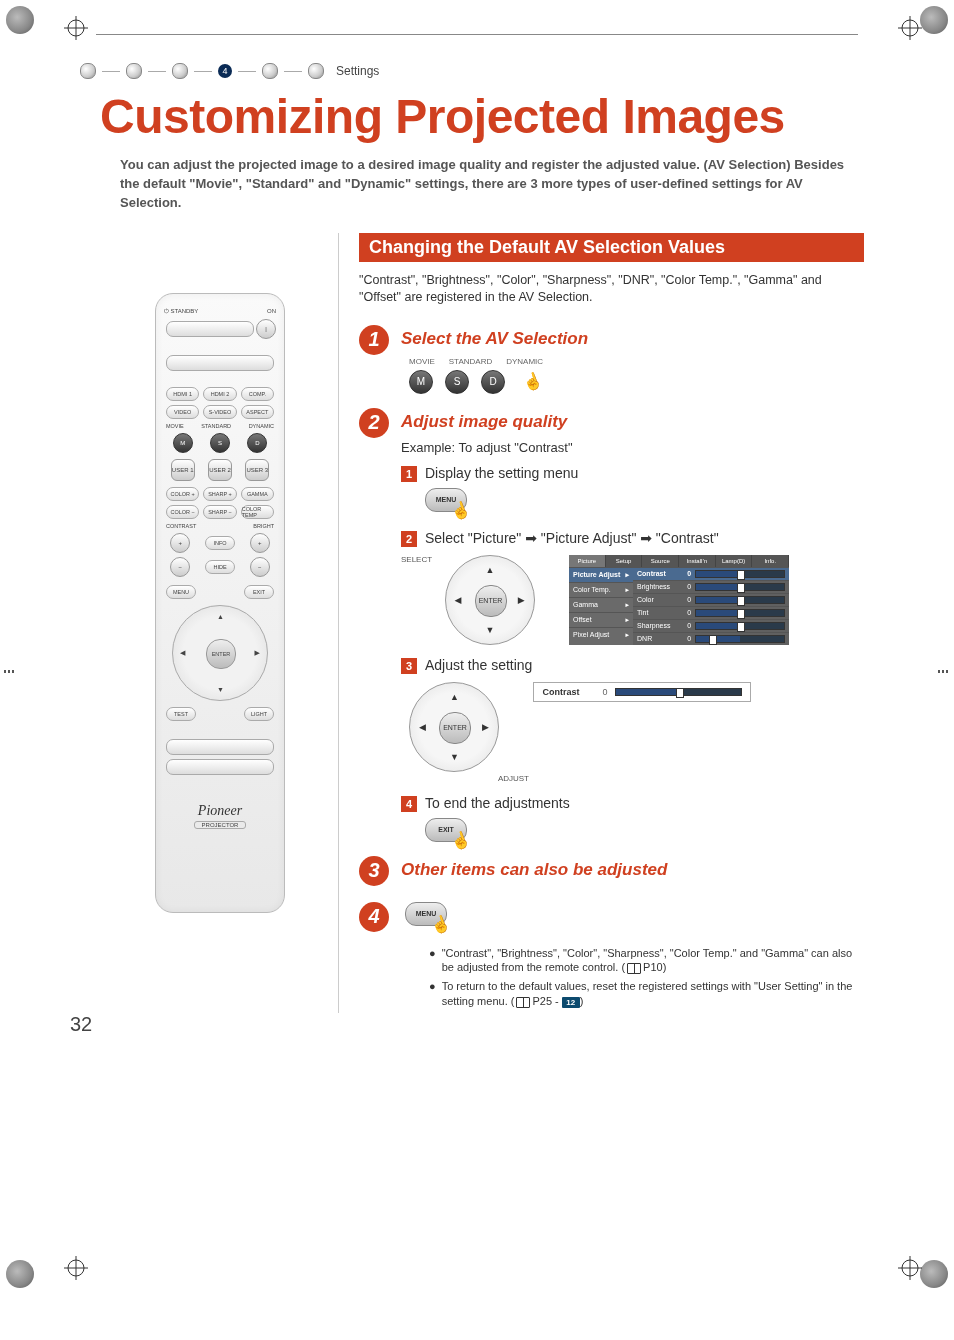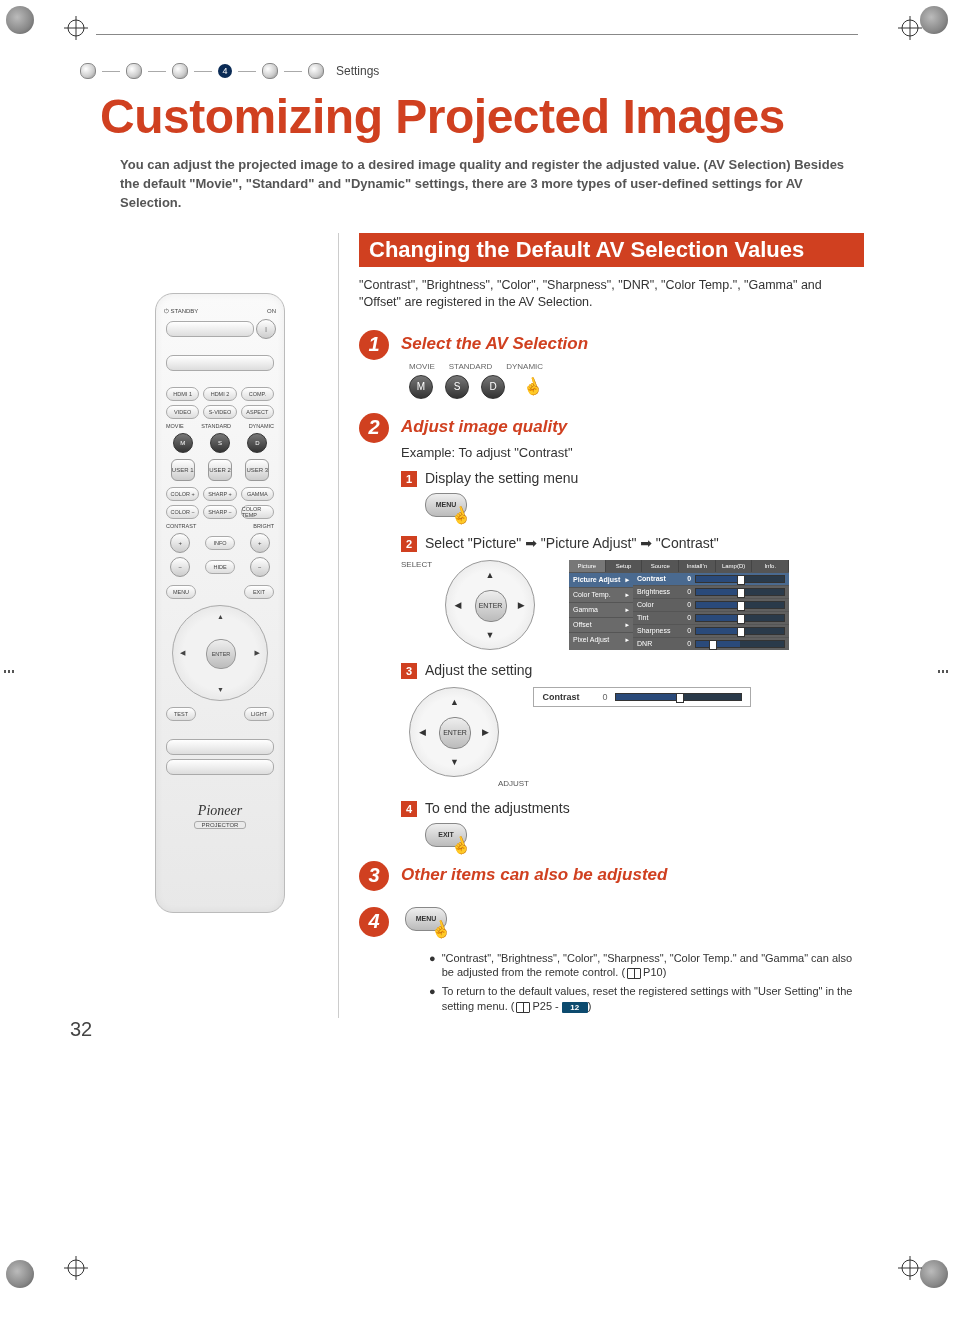--- a/index.html
+++ b/index.html
@@ -89,21 +89,21 @@
     margin-left: 60px;
     margin-right: 30px;
   }
   .left-col { width: 200px; flex-shrink: 0; }
   .right-col { flex: 1; border-left: 1px solid #ccc; padding-left: 20px; }
   .section-bar {
     background: #d04020;
     color: #fff;
     font-family: "Arial Black", Arial, sans-serif;
     font-weight: 900;
-    font-size: 22px;
+    font-size: 18px;
     padding: 4px 10px;
     margin-bottom: 10px;
   }
   .section-desc {
     font-size: 12.5px;
     color: #333;
     margin-bottom: 18px;
     line-height: 1.4;
   }
   .step {
@@ -258,21 +258,21 @@
     width: 200px;
   }
   .contrast-bar-box .row {
     display: flex; align-items: center; gap: 8px; font-size: 9px; font-weight: bold; color: #333;
   }
   .contrast-bar-box .v { color: #666; font-weight: normal; width: 20px; text-align: right; }
   .bullet-list { margin-top: 6px; font-size: 11px; color: #333; padding-left: 70px; }
   .bullet-list .b { display: flex; gap: 6px; margin-bottom: 4px; line-height: 1.35; }
   .bullet-list .dot { flex-shrink: 0; }
   .ref-badge {
-    display: inline-block; width: 26px; height: 11px;
+    display: inline-block; width: 18px; height: 11px;
     background: #0c4a6e; color: #fff; font-size: 8px;
     text-align: center; line-height: 11px; border-radius: 1px;
     font-weight: bold;
   }
   .pgnum {
     font-size: 20px;
     color: #444;
     margin-top: 0px;
     margin-left: 10px;
   }

